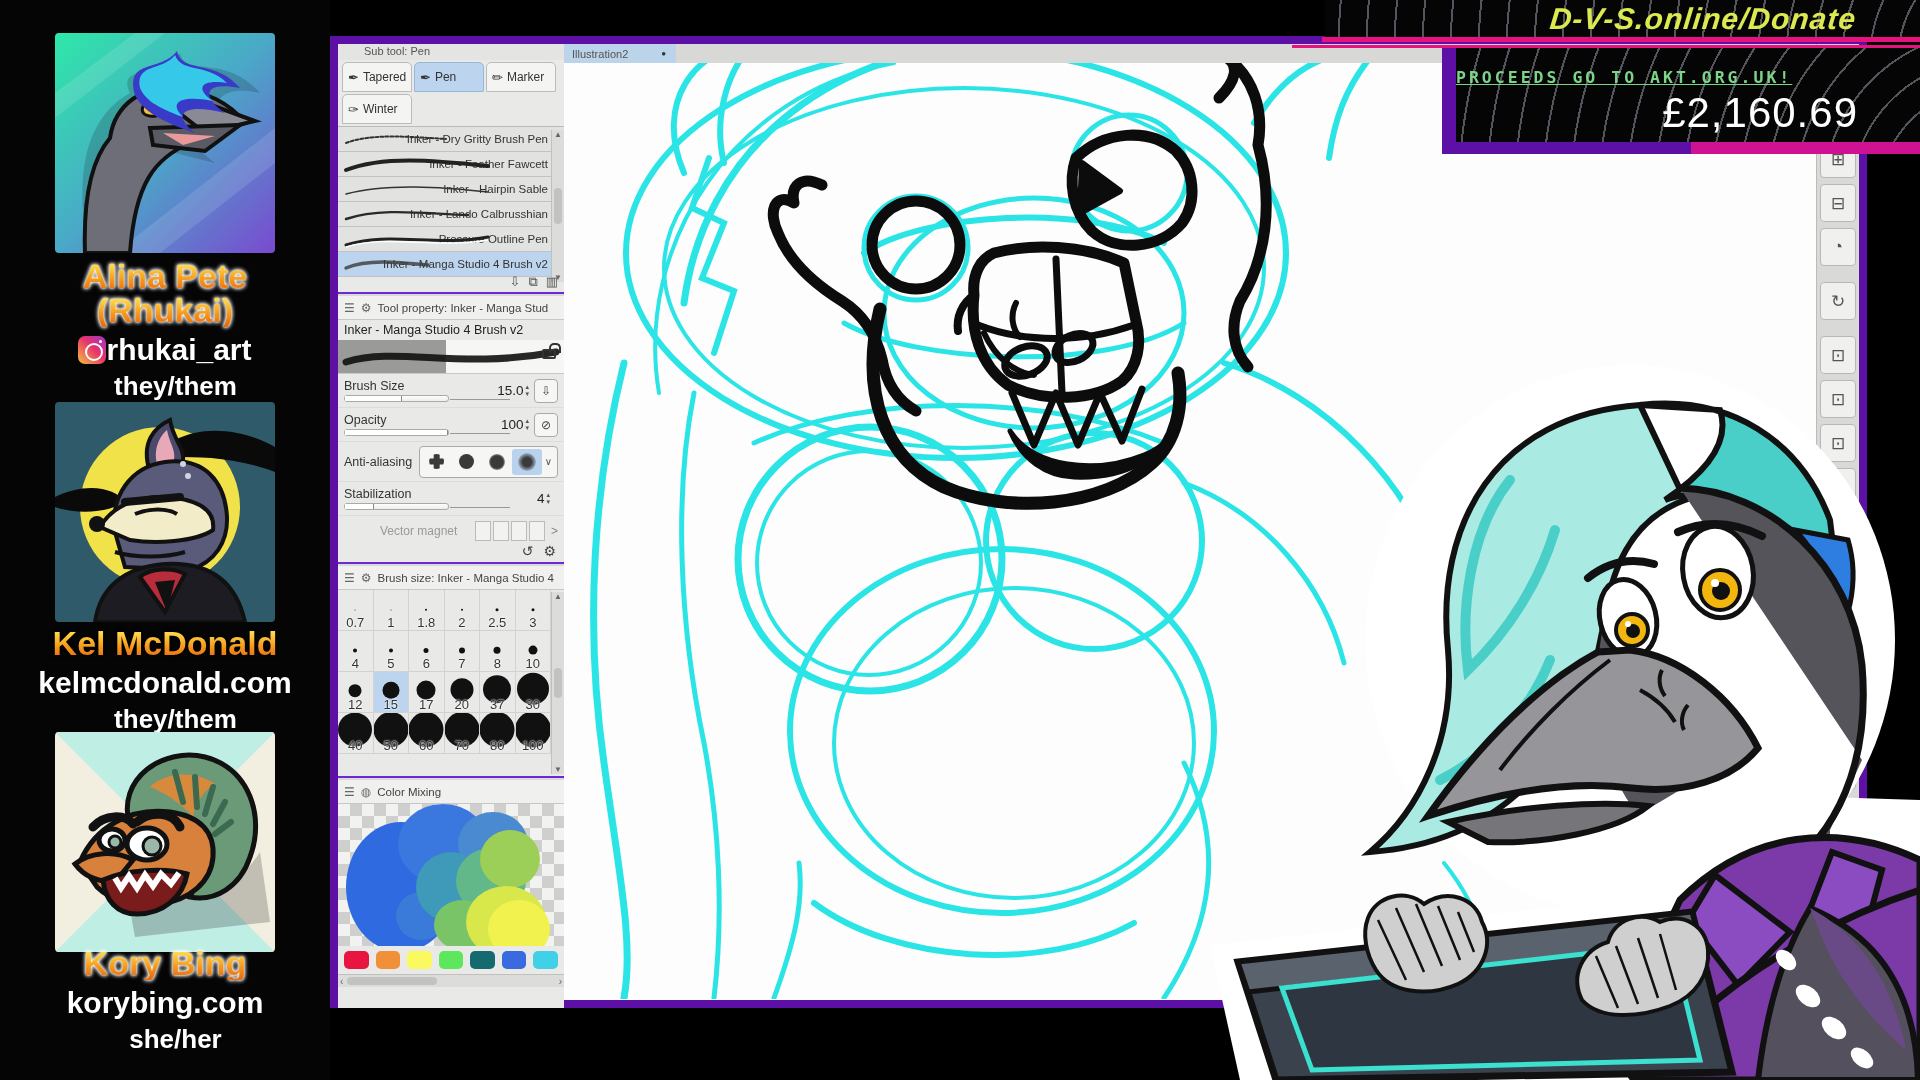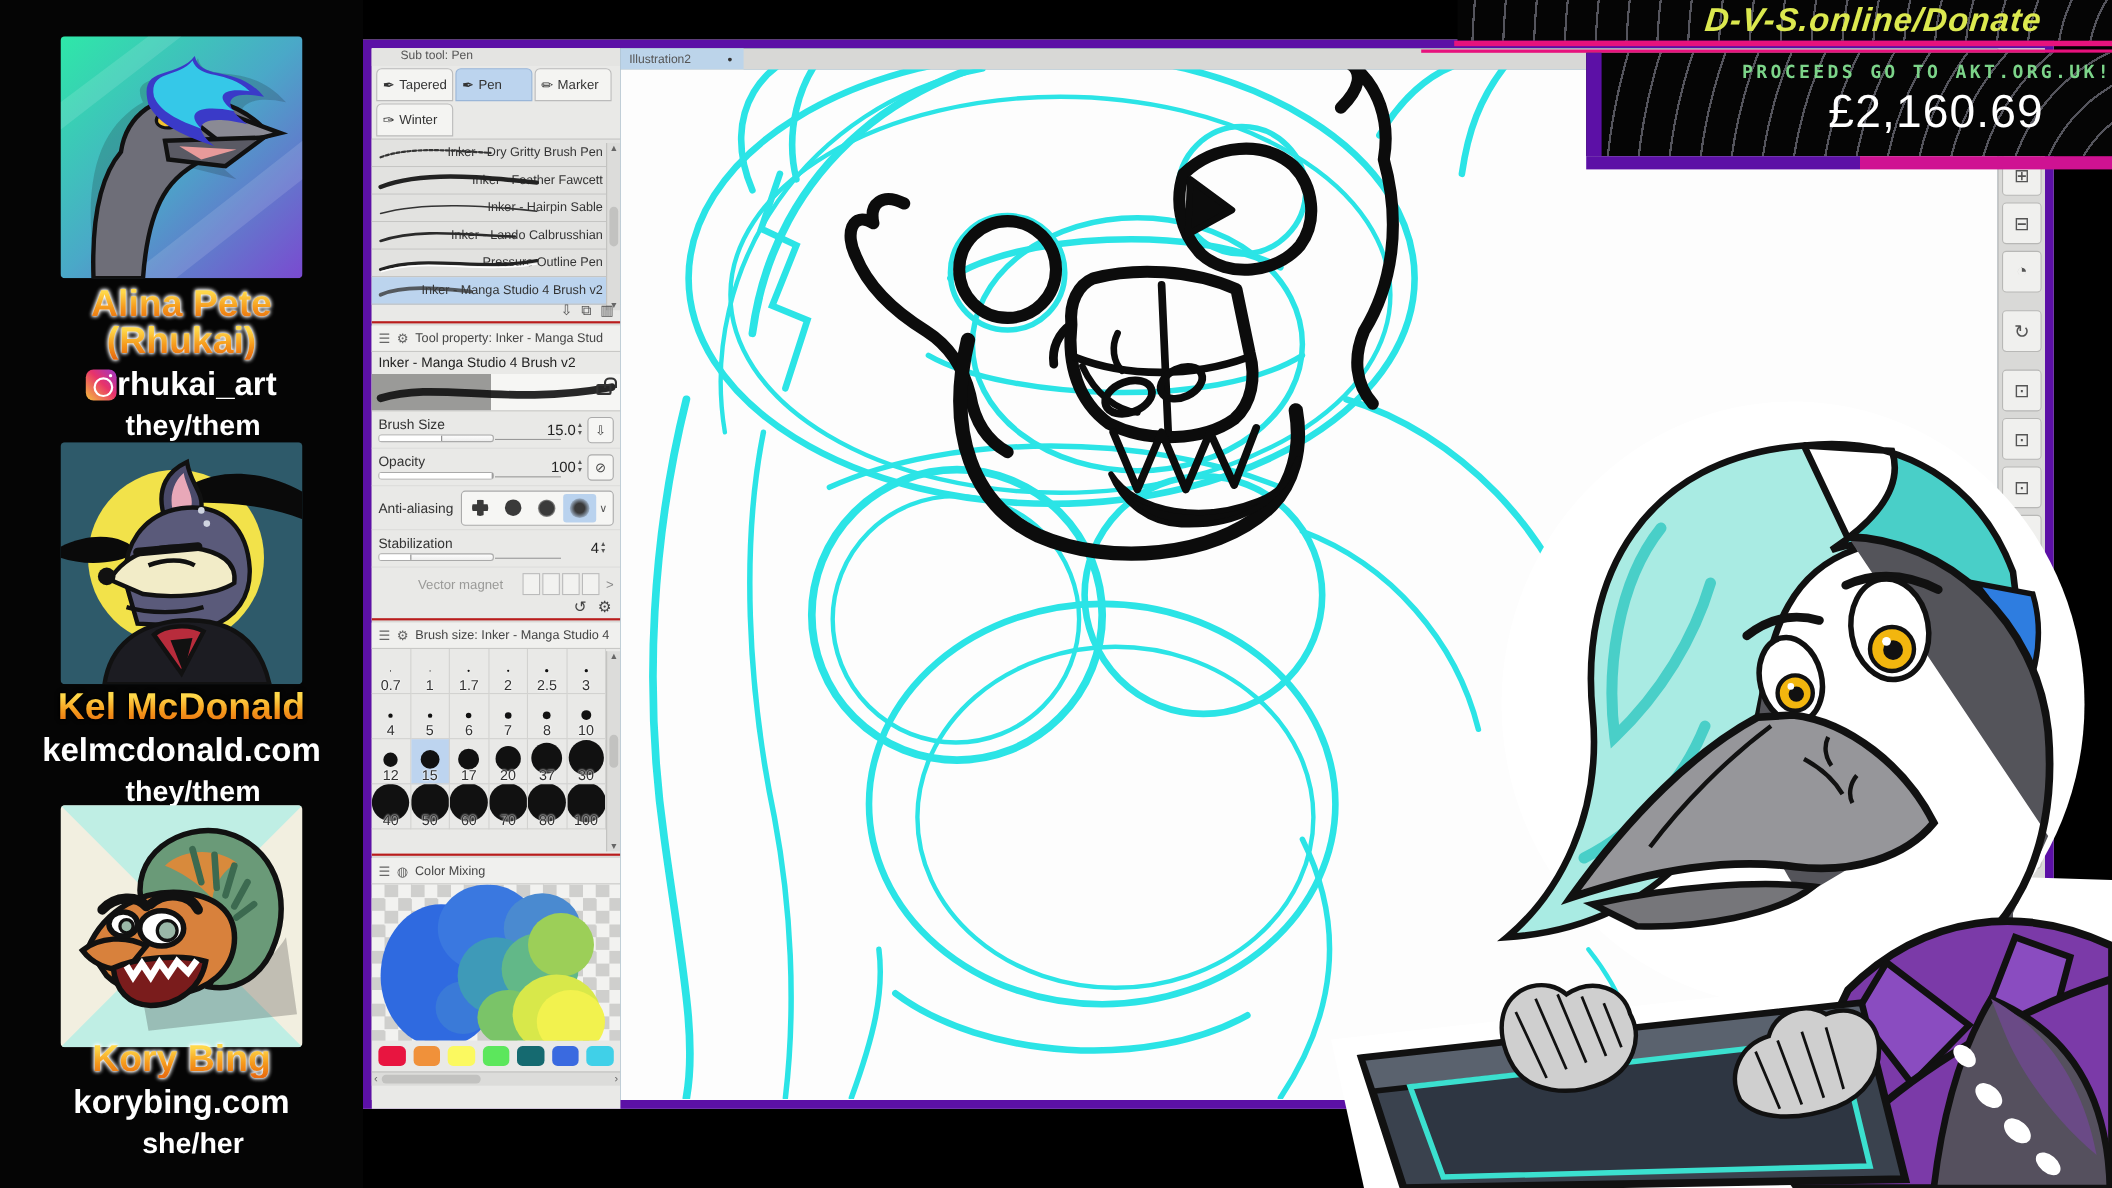--- a/index.html
+++ b/index.html
@@ -23,21 +23,21 @@
     border:2.5px solid #fff; border-radius:50%; }
   .igicon::after { content:""; position:absolute; right:4px; top:4px; width:3px; height:3px;
     background:#fff; border-radius:50%; }
 
   
   .app { position:absolute; left:330px; top:36px; width:1537px; height:972px;
          border:8px solid #5c10a6; background:#e9e9e7; z-index:1; }
   .app-inner { position:absolute; left:0; top:0; right:0; bottom:0; }
 
   .panelcol { position:absolute; left:0; top:0; width:226px; height:100%; background:#d9d9d7; font-size:12px; color:#333; }
-  .panel { position:absolute; left:0; width:226px; background:#e9e9e7; border-bottom:2px solid #b91c1c; }
+  .panel { position:absolute; left:0; width:226px; background:#e9e9e7; border-bottom:2px solid #6d28d9; }
   .panel-head { height:24px; display:flex; align-items:center; gap:6px; padding:0 6px; background:#f0f0ee;
                 border-bottom:1px solid #c8c8c6; font-size:11.5px; color:#444; white-space:nowrap; overflow:hidden; }
   .panel-head .mi { color:#666; font-size:12px; }
 
   
   .p-subtool { top:0; height:250px; }
   .subtool-head { height:16px; overflow:hidden; font-size:11px; color:#555; padding:1px 6px 0 26px; background:#e4e4e2; }
   .tabrow { display:flex; gap:2px; padding:2px 4px 0 4px; flex-wrap:wrap; }
   .tool-tab { height:30px; width:70px; background:#f4f4f2; border:1px solid #bbb; border-radius:5px 5px 0 0;
     display:flex; align-items:center; gap:4px; padding:0 5px; overflow:hidden; font-size:12px; color:#333; }
@@ -127,22 +127,22 @@
     background-color:#050505;
     background-image:repeating-radial-gradient(circle at 115% 160%, rgba(150,150,165,0) 0 26px, rgba(150,150,165,.55) 26px 28px);
   }
   .d-head { position:absolute; right:0; top:0; width:595px; height:37px; z-index:6;
     display:flex; align-items:center; justify-content:flex-end; padding-right:64px; }
   .d-head .txt { font-size:30px; font-weight:bold; font-style:italic; letter-spacing:1px; color:#dce94f; transform:skewX(-6deg); }
   .pline1 { position:absolute; top:37px; left:1322px; right:0; height:5px; background:#e6127d; z-index:6; }
   .pline2 { position:absolute; top:45px; left:1292px; right:0; height:3px; background:#e6127d; z-index:6; }
   .d-box { position:absolute; right:0; top:48px; width:478px; height:94px; z-index:6;
     border-left:14px solid #5c10a6; }
-  .d-proceeds { margin-top:8px; text-align:right; font-family:"DejaVu Sans Mono", monospace; font-weight:bold;
-    font-size:16.5px; letter-spacing:3px; color:#7cd489; }
+  .d-proceeds { margin-top:20px; text-align:left; font-family:"DejaVu Sans Mono", monospace; font-weight:bold;
+    font-size:16.5px; letter-spacing:3px; color:#7cd489;text-decoration:underline; }
   .d-amount { text-align:right; padding-right:62px; margin-top:2px; font-size:42px; color:#fff; letter-spacing:1px; }
   .d-bottom { position:absolute; left:-14px; right:0; bottom:-12px; height:12px;
     background:linear-gradient(90deg,#5c10a6 0 52%, #cf1292 52% 100%); }
 
   
   .crow { position:absolute; right:0; bottom:0; width:710px; height:720px; z-index:5; }
 </style>
 </head>
 <body>
 
@@ -423,21 +423,21 @@
         <div class="cell">
               <span class="dot" style="width:1px;height:1px;"></span>
               <span class="num">0.7</span>
             </div>
         <div class="cell">
               <span class="dot" style="width:1px;height:1px;"></span>
               <span class="num">1</span>
             </div>
         <div class="cell">
               <span class="dot" style="width:2px;height:2px;"></span>
-              <span class="num">1.7</span>
+              <span class="num">1.8</span>
             </div>
         <div class="cell">
               <span class="dot" style="width:2px;height:2px;"></span>
               <span class="num">2</span>
             </div>
         <div class="cell">
               <span class="dot" style="width:3px;height:3px;"></span>
               <span class="num">2.5</span>
             </div>
         <div class="cell">

